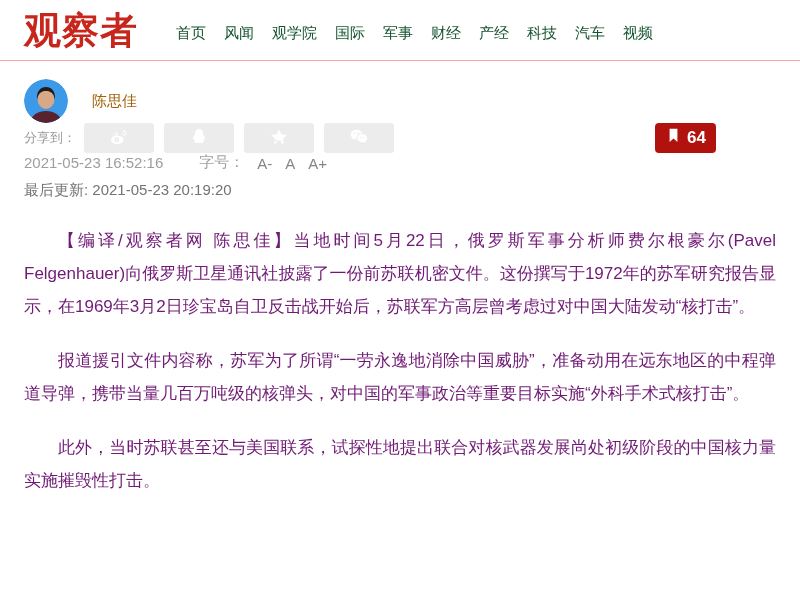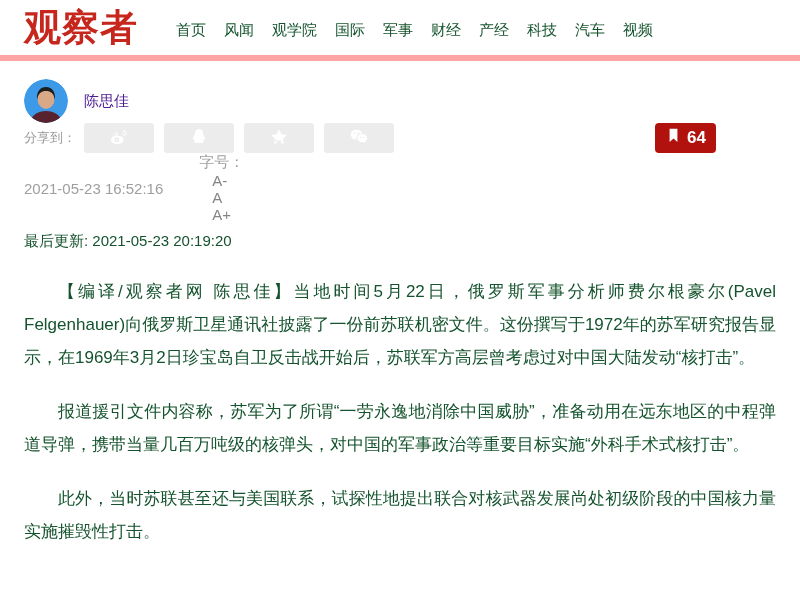--- a/index.html
+++ b/index.html
@@ -8,21 +8,21 @@
     width: 800px; height: 592px; overflow: hidden;
     font-family: "Liberation Sans", "DejaVu Sans", sans-serif;
     color: #3b3b3b;
   }
   .page { width: 800px; height: 592px; }
 
   
   .site-header {
     display: flex; align-items: center;
     height: 61px; padding: 0 24px;
-    border-bottom: 6px solid #fca5a5;
+    border-bottom: 1px solid #fca5a5;
   }
   .logo {
     font-size: 37px; font-weight: 800; color: #c7261d;
     letter-spacing: 1px; cursor: pointer; line-height: 1;
   }
   .main-nav { display: flex; align-items: center; margin-left: 20px; margin-top: 6px; }
   .main-nav a {
     font-size: 15px; color: #14532d; text-decoration: none;
     margin-left: 18px; cursor: pointer; white-space: nowrap;
   }
@@ -31,21 +31,21 @@
 
   
   .article-title {
     margin-top: 15px;
     font-size: 27px; line-height: 38px; font-weight: bold; color: #0c0c0c;
   }
 
   
   .author-row { display: flex; align-items: center; margin-top: 18px; height: 44px; }
   .avatar { width: 44px; height: 44px; border-radius: 50%; overflow: hidden; flex: 0 0 44px; cursor: pointer; }
-  .author-name { margin-left: 16px; font-size: 15px; color: #4c1d95; cursor: pointer; }
+  .author-name { margin-left: 24px; font-size: 15px; color: #a16207; cursor: pointer; }
 
   
   .share-row { display: flex; align-items: center; height: 30px; }
   .share-label { font-size: 13px; color: #9a9a9a; margin-right: 8px; white-space: nowrap; }
   .share-btn {
     width: 70px; height: 30px; border: none; border-radius: 3px;
     background: #ececec; margin-right: 10px; cursor: pointer;
     display: flex; align-items: center; justify-content: center;
   }
   .share-btn svg { width: 22px; height: 22px; }
@@ -53,30 +53,30 @@
   .stat-badge {
     display: flex; align-items: center; justify-content: center;
     height: 30px; padding: 0 10px; margin-left: 12px;
     background: #b2120e; border-radius: 4px; cursor: pointer;
     color: #fff; font-size: 17px; font-weight: bold;
   }
   .stat-badge svg { width: 17px; height: 17px; margin-right: 5px; }
 
   
   .meta-row { display: flex; align-items: center; margin-top: 0; font-size: 15px; color: #9e9e9e; }
-  .meta-fontsize { margin-left: 36px; display: flex; align-items: flex-start; flex-direction: column; }
+  .meta-fontsize { margin-left: 36px; display: flex; align-items: flex-end; }
   .meta-fontsize .fs-label { color: #9e9e9e; }
   .fs-btn { color: #858585; text-decoration: none; margin-left: 13px; cursor: pointer; font-size: 15px; }
   .meta-source { margin-left: 62px; }
-  .last-updated { margin-top: 9px; font-size: 15px; color: #14532d; }
+  .last-updated { margin-top: 9px; font-size: 15px; color: #737373; }
 
   
   .article-body { margin-top: 24px; }
   .article-body p {
-    font-size: 17px; line-height: 33px; color: #14532d;
+    font-size: 17px; line-height: 33px; color: #701a75;
     text-indent: 2em; margin-bottom: 21px;
     text-align: justify;
   }
 </style>
 </head>
 <body>
 
 <div class="page">
 
   <header class="site-header">

